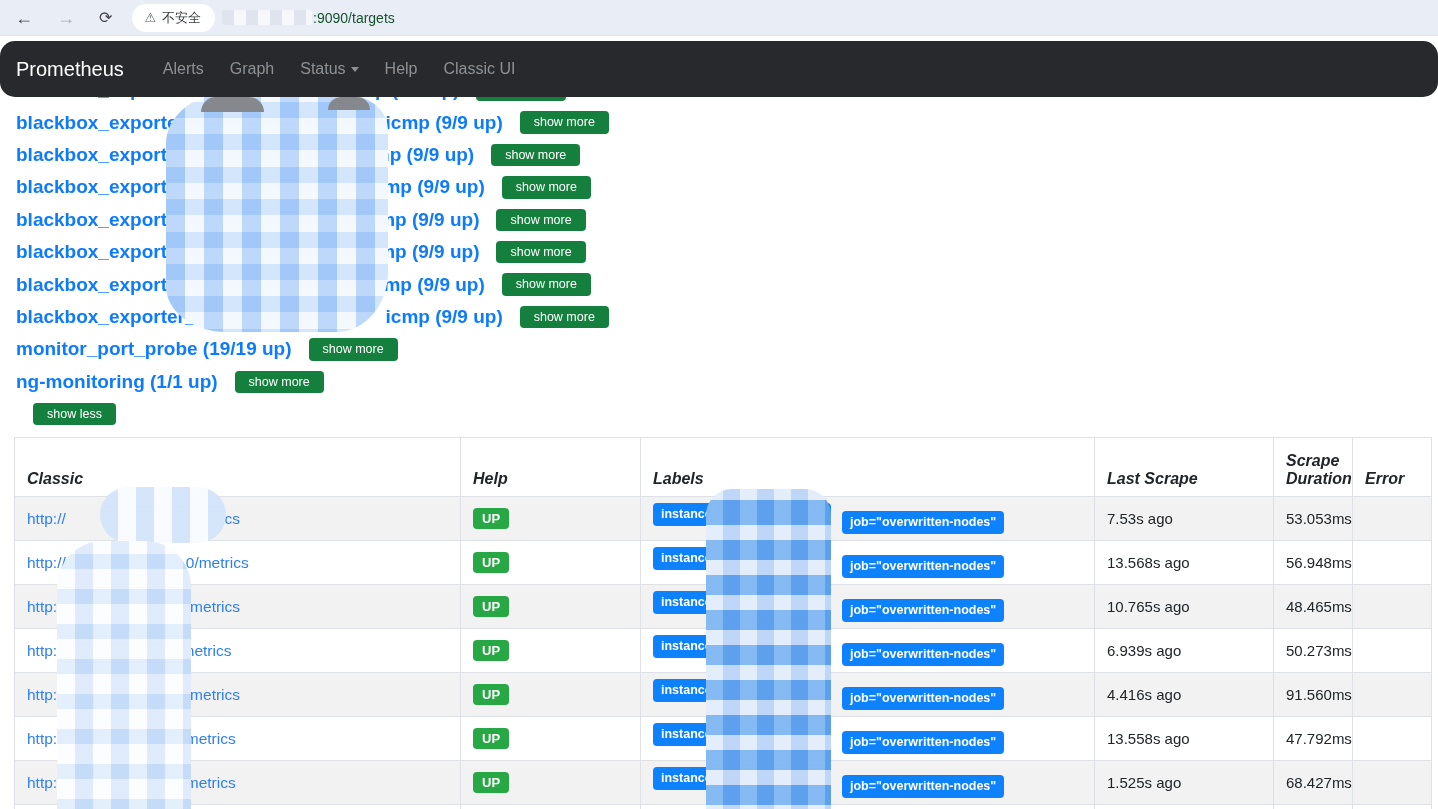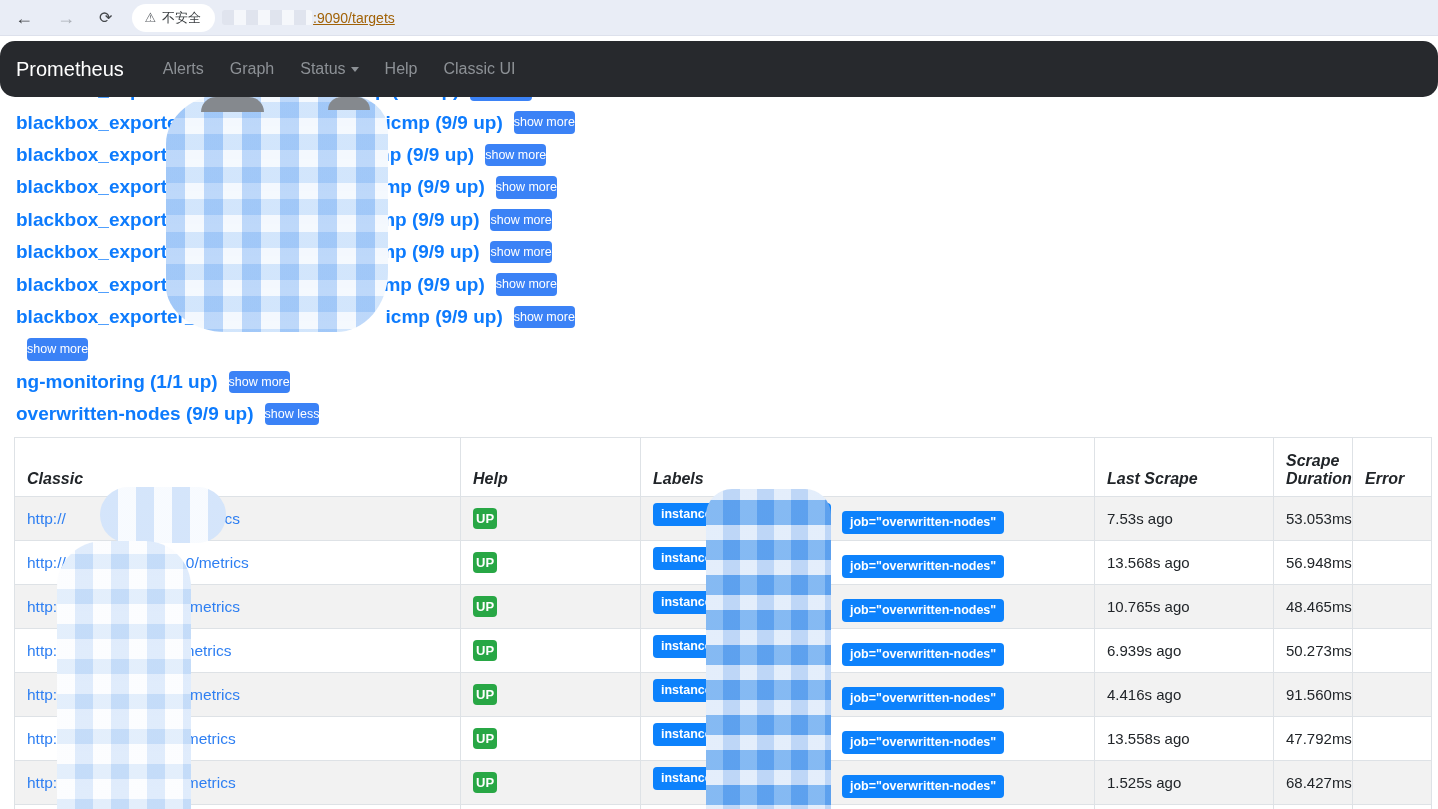--- a/index.html
+++ b/index.html
@@ -18,21 +18,21 @@
   .nav-ico { color:#46494d; font-size:18px; line-height:1; }
   .ico-back { margin-left:15px; }
   .ico-fwd  { margin-left:24px; color:#a9aeb6; }
   .ico-refresh { margin-left:24px; font-size:16px; }
   .sec-chip {
     display:inline-flex; align-items:center; gap:6px;
     background:#fff; border-radius:15px; padding:5px 14px 5px 12px;
     margin-left:20px; color:#3c4043; font-size:13px;
   }
   .sec-chip .warn { font-size:13px; color:#5f6368; }
-  .url-text { display:flex; align-items:center; margin-left:7px; font-size:14px; color:#a16207;text-decoration:underline; }
+  .url-text { display:flex; align-items:center; margin-left:7px; font-size:14px; color:#14532d; }
   .url-blur {
     display:inline-block; width:90px; height:15px; border-radius:3px; margin-right:1px;
     background-image:repeating-linear-gradient(90deg,#e0e4ee 0 12px,#f5f7fb 12px 24px);
   }
   .strip { height:5px; background:#fff; }
 
   
   .pnavbar {
     height:56px; background:#27292d; display:flex; align-items:center;
     padding:0 16px; position:relative; z-index:40;border-radius:15px;
@@ -44,40 +44,40 @@
     border-top:5px solid #8d9196; border-left:4px solid transparent; border-right:4px solid transparent;
   }
 
   
   .jobs { padding:0 0 0 16px; overflow:hidden; position:relative; }
   .job-row { height:32.4px; display:flex; align-items:center; }
   .job-row.cutoff { margin-top:-23px; }
   .job-link { color:#0d7bfd; font-weight:bold; font-size:19px; text-decoration:none; white-space:pre; }
   .gap { display:inline-block; width:190px; }
   .show-btn {
-    background:#3b82f6; color:#fff; border:none; border-radius:4px;
-    font-size:12.5px; padding:4px 0; margin-left:11px; cursor:pointer;
+    background:#15803d; color:#fff; border:none; border-radius:4px;
+    font-size:12.5px; padding:4px 14px; margin-left:17px; cursor:pointer;
     font-family:"Liberation Sans", sans-serif; line-height:1.15;
   }
 
   
   .table-wrap { margin:7px 0 0 14px; }
   table.targets { border-collapse:collapse; table-layout:fixed; width:1417px; color:#212529; }
   .targets th, .targets td { border:1px solid #dee2e6; }
   .targets th {
     font-size:16px; font-weight:bold; text-align:left;
     padding:8px 12px; vertical-align:bottom; height:59px;font-style:italic;
   }
   .targets td { font-size:15px; padding:6px 4px 6px 12px; height:35px; vertical-align:middle; }
   .targets tbody tr:nth-child(odd) { background:#f2f2f2; }
   .endpoint { color:#2e7ff2; text-decoration:none; font-size:15.5px; white-space:pre; }
   .egap { display:inline-block; width:120px; }
   .badge-up {
     background:#28a745; color:#fff; font-weight:bold; font-size:13px;
-    padding:3px 3px; border-radius:4px; display:inline-block;
+    padding:3px 9px; border-radius:4px; display:inline-block;
   }
   .lbl {
     background:#0d82fc; color:#fff; font-weight:bold; font-size:12.5px;
     padding:4px 8px; border-radius:4px; display:inline-block; white-space:pre;
     line-height:1.2;
   }
   .lbl.instance { width:178px; overflow:hidden; }
   .lbl.job { margin-left:11px; }
 
   
@@ -165,28 +165,28 @@
     </div>
     <div class="job-row">
       <a class="job-link" href="#"><span>blackbox_exporte</span><span class="gap"></span><span>icmp (9/9 up)</span></a>
       <button class="show-btn">show more</button>
     </div>
     <div class="job-row">
       <a class="job-link" href="#"><span>blackbox_exporter_</span><span class="gap"></span><span>icmp (9/9 up)</span></a>
       <button class="show-btn">show more</button>
     </div>
     <div class="job-row">
+      <a class="job-link" href="#"><span>monitor_port_probe (19/19 up)</span></a>
       <button class="show-btn">show more</button>
     </div>
     <div class="job-row">
       <a class="job-link" href="#"><span>ng-monitoring (1/1 up)</span></a>
       <button class="show-btn">show more</button>
     </div>
     <div class="job-row">
-      <a class="job-link" href="#"><span>overwritten-nodes (9/9 up)</span></a>
       <button class="show-btn">show less</button>
     </div>
   </div>
 
 <div class="table-wrap">
   <table class="targets">
     <colgroup>
       <col style="width:446px">
         <col style="width:180px">
         <col style="width:454px">

